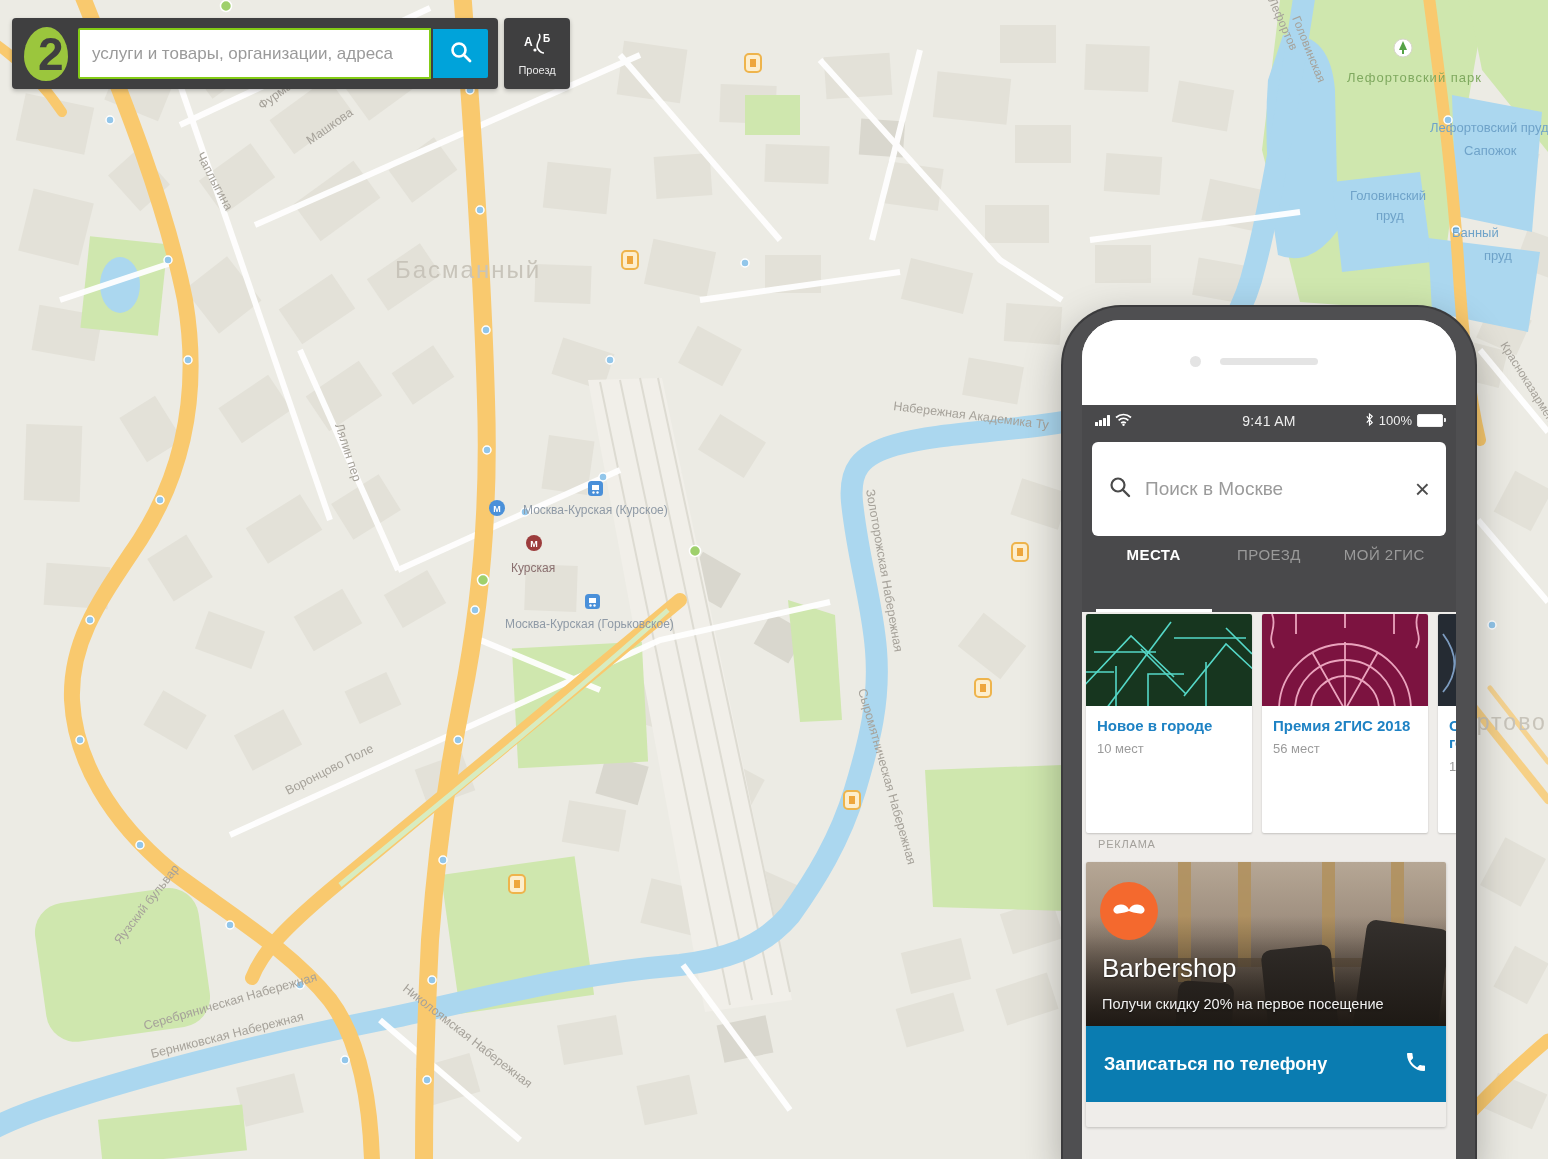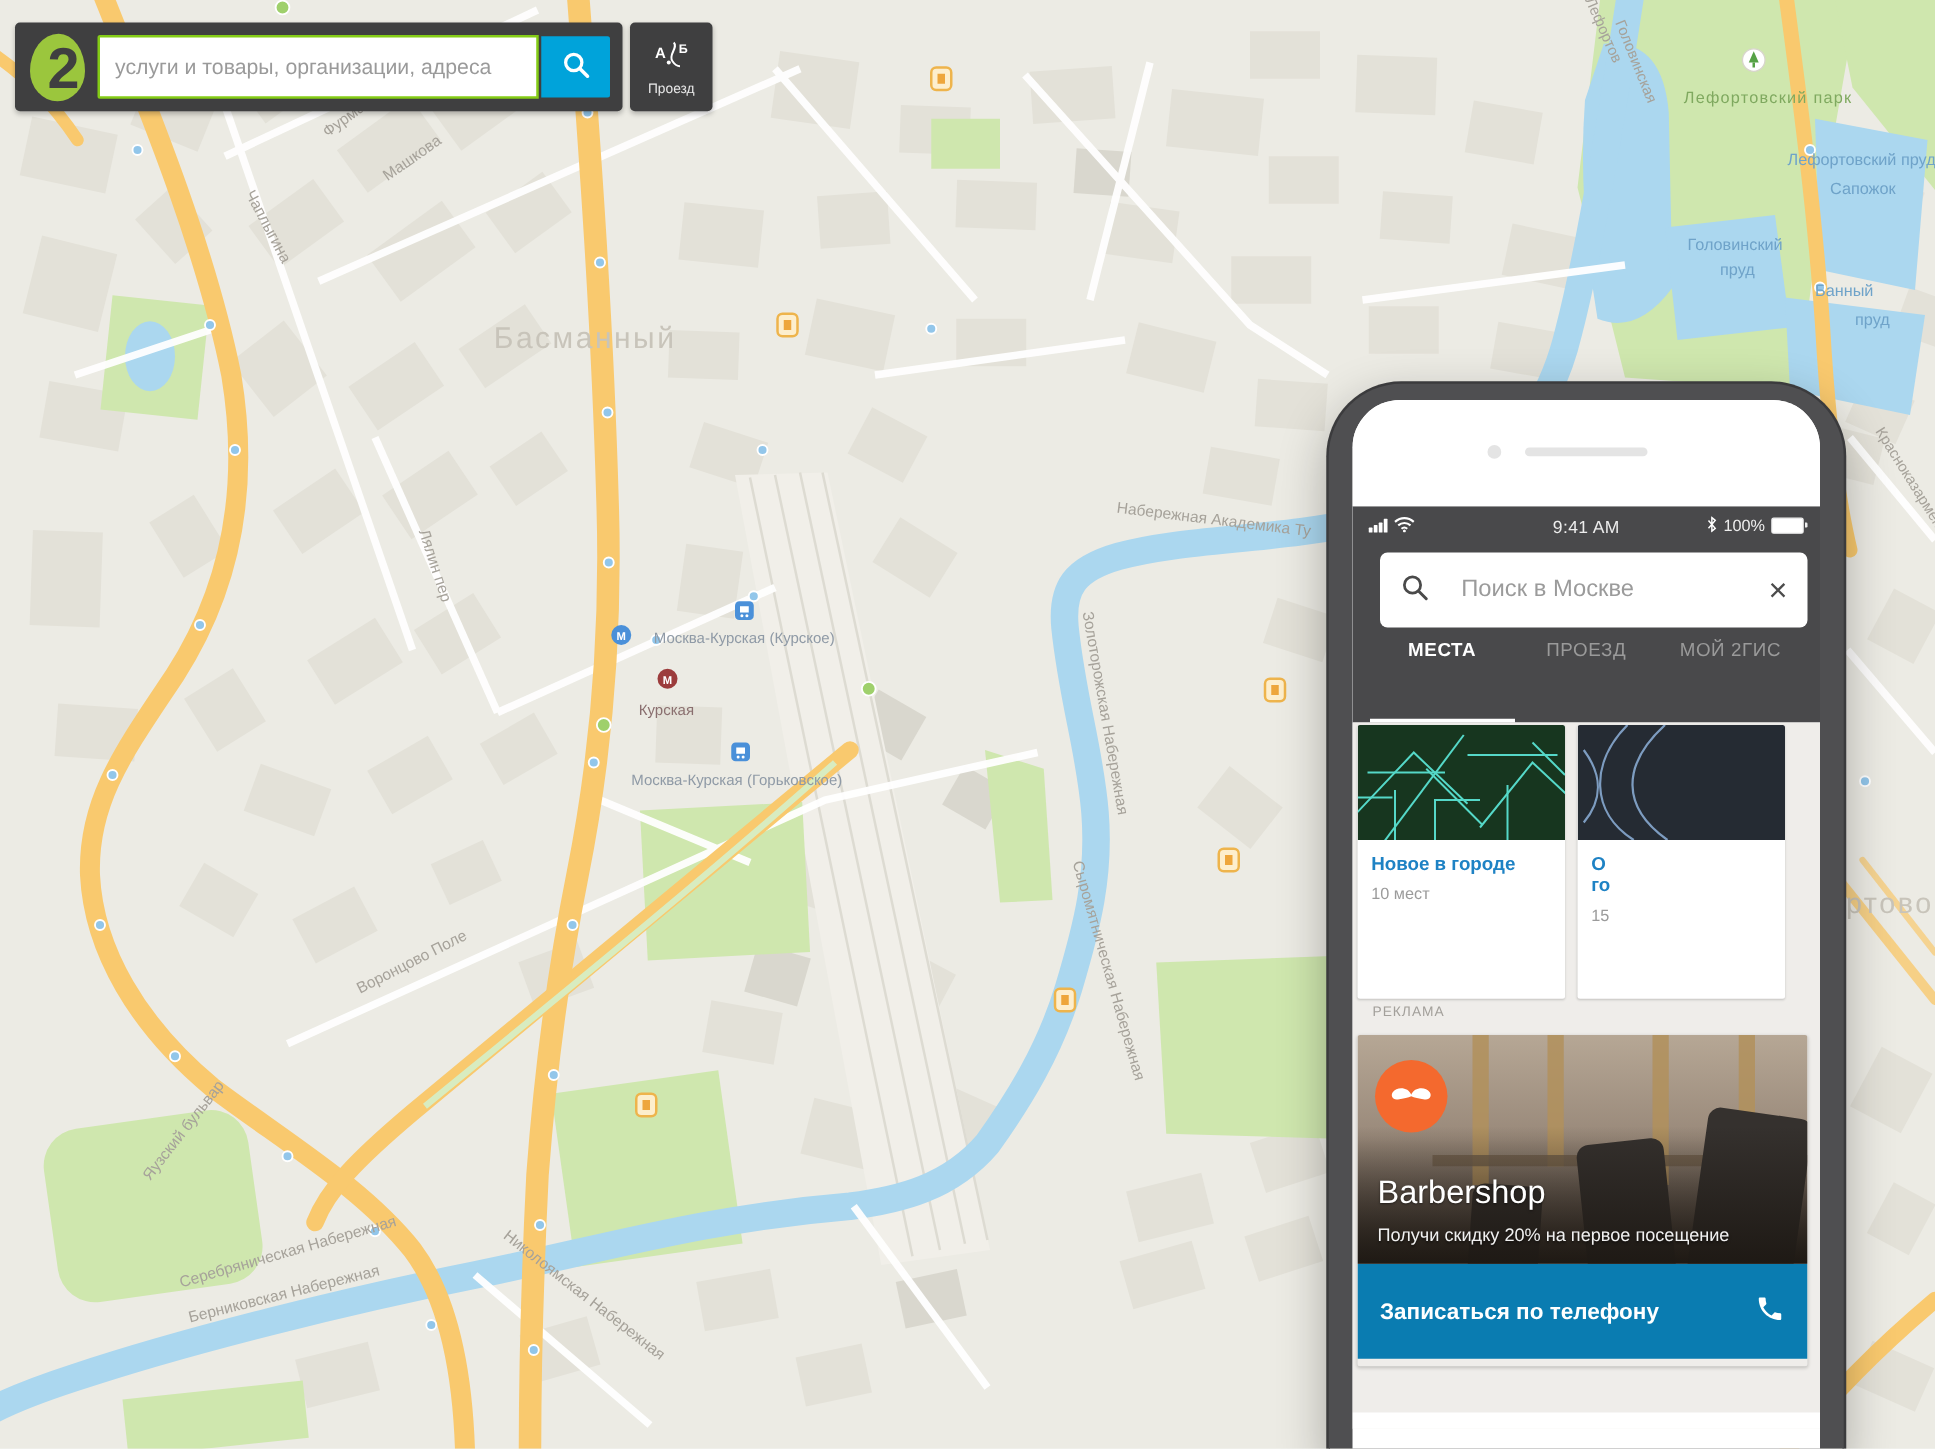--- a/index.html
+++ b/index.html
@@ -30,37 +30,37 @@
   .speaker-pill{position:absolute;left:138px;top:38px;width:98px;height:7px;border-radius:4px;background:#e4e4e4;}
   .statusbar{height:31px;background:#49494b;display:flex;align-items:center;padding:0 13px;color:#ededed;font-size:13px;}
   .sb-left{display:flex;align-items:center;gap:5px;flex:1;}
   .sb-time{flex:0 0 auto;font-size:14px;letter-spacing:.3px;}
   .sb-right{flex:1;display:flex;align-items:center;justify-content:flex-end;gap:5px;}
   .sig{display:flex;align-items:flex-end;gap:1.5px;height:11px;}
   .sig i{display:block;width:2.5px;background:#fff;border-radius:.5px;}
   .battery{width:24px;height:11px;border:1px solid #efefef;border-radius:2px;position:relative;background:#fff;}
   .battery:after{content:"";position:absolute;right:-4px;top:2.5px;width:2.5px;height:4px;background:#efefef;border-radius:0 1px 1px 0;}
   .searchrow{background:#49494b;padding:6px 10px 10px;}
-  .p-searchbox{height:60px;background:#fff;border-radius:6px;display:flex;align-items:center;padding:0 16px;gap:25px;margin-left:12px;}
+  .p-searchbox{height:60px;background:#fff;border-radius:6px;display:flex;align-items:center;padding:17px 16px;gap:13px;}
   .p-search-text{flex:1;font-size:19px;color:#9b9b9b;}
   .p-close{font-size:26px;color:#4c4c4c;line-height:1;cursor:pointer;}
   .tabs{background:#49494b;height:66px;display:flex;align-items:flex-start;padding:0 14px;position:relative;}
   .tab{width:116px;text-align:center;font-size:15px;color:#9a9a9a;letter-spacing:.5px;cursor:pointer;}
   .tab.active{color:#fff;font-weight:bold;}
   .tab-indicator{position:absolute;left:14px;bottom:0;width:116px;height:3px;background:#fff;}
   .content{background:#efedea;height:565px;position:relative;overflow:hidden;}
   .cards-row{position:absolute;top:2px;left:4px;display:flex;gap:10px;}
   .card{width:166px;height:219px;background:#fff;border-radius:2px;overflow:hidden;box-shadow:0 1px 2px rgba(0,0,0,.18);flex:0 0 auto;}
   .card-img{height:92px;overflow:hidden;}
   .card-body{padding:11px 11px 0;}
   .card-title{font-size:15px;font-weight:bold;color:#1e82c4;line-height:1.15;cursor:pointer;}
   .card-count{font-size:13px;color:#9b9b9b;margin-top:7px;}
   .reklama{position:absolute;top:226px;left:16px;font-size:11px;color:#a3a09b;letter-spacing:.8px;}
   .ad-card{position:absolute;top:250px;left:4px;width:360px;height:265px;border-radius:2px;overflow:hidden;box-shadow:0 1px 3px rgba(0,0,0,.2);}
-  .ad-photo{height:183px;position:relative;background:linear-gradient(180deg,#b6a795 0%,#99897a 45%,#5c5148 80%,#38312b 100%);overflow:hidden;}
+  .ad-photo{height:164px;position:relative;background:linear-gradient(180deg,#b6a795 0%,#99897a 45%,#5c5148 80%,#38312b 100%);overflow:hidden;}
   .post{position:absolute;top:0;width:13px;height:120px;background:#b2905c;opacity:.85;}
   .shelf{position:absolute;left:60px;top:96px;width:300px;height:9px;background:#6e5c49;opacity:.8;}
   .chair{position:absolute;background:#35312e;border-radius:10px 10px 4px 4px;}
   .ad-shade{position:absolute;left:0;bottom:0;width:100%;height:110px;background:linear-gradient(180deg,rgba(25,20,15,0),rgba(25,20,15,.82));}
   .ad-logo{position:absolute;left:14px;top:20px;width:58px;height:58px;border-radius:50%;background:#f4692e;display:flex;align-items:center;justify-content:center;}
   .ad-title{position:absolute;left:16px;bottom:42px;color:#fff;font-size:26px;text-shadow:0 1px 2px rgba(0,0,0,.5);}
   .ad-sub{position:absolute;left:16px;bottom:14px;color:#f1f1f1;font-size:14.5px;text-shadow:0 1px 2px rgba(0,0,0,.5);}
   .ad-cta{height:68px;background:#0a7cb1;display:flex;align-items:center;padding:4px 18px;cursor:pointer;}
   .ad-cta .t{flex:1;color:#fff;font-size:18px;font-weight:bold;}
   .below-ad{position:absolute;top:552px;left:0;width:100%;height:30px;background:#fff;}
@@ -452,20 +452,42 @@
                     <path d="M62,92 V60 H98"></path>
                 </g>
                 </svg>
             </div>
             <div class="card-body">
               <div class="card-title">Новое в городе</div>
               <div class="card-count">10 мест</div>
             </div>
           </div>
 
+          <div class="card">
+            <div class="card-img">
+              <svg width="166" height="92" viewBox="0 0 166 92">
+                  <rect width="166" height="92" fill="#7c1340"></rect>
+                <g stroke="#eaa3bd" stroke-width="1.8" fill="none">
+                  <circle cx="83" cy="96" r="34"></circle>
+                    <circle cx="83" cy="96" r="50"></circle>
+                    <circle cx="83" cy="96" r="66"></circle>
+                  <path d="M83,96 L50,38 M83,96 L83,28 M83,96 L116,38"></path>
+                  <path d="M10,0 C16,14 4,22 12,34"></path>
+                    <path d="M156,0 C150,14 162,22 154,34"></path>
+                  <path d="M34,0 V20"></path>
+                    <path d="M132,0 V20"></path>
+                    <path d="M83,0 V14"></path>
+                </g>
+                </svg>
+            </div>
+            <div class="card-body">
+              <div class="card-title">Премия 2ГИС 2018</div>
+              <div class="card-count">56 мест</div>
+            </div>
+          </div>
 
           <div class="card">
             <div class="card-img">
               <svg width="166" height="92" viewBox="0 0 166 92">
                   <rect width="166" height="92" fill="#252b33"></rect>
                 <g stroke="#7d9cc0" stroke-width="1.8" fill="none">
                   <path d="M40,0 C10,30 10,70 45,92"></path>
                     <path d="M70,0 C35,32 35,66 72,92"></path>
                     <path d="M5,20 C20,40 20,60 5,78"></path>
                 </g>

